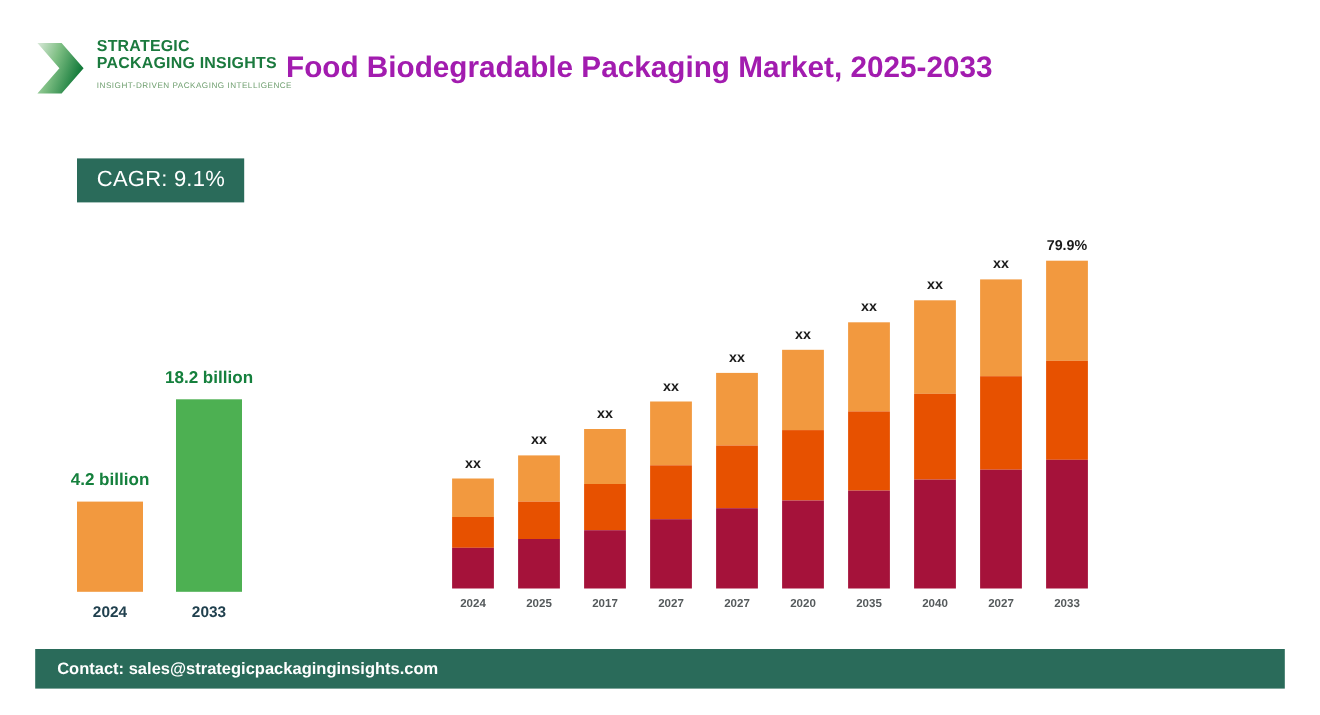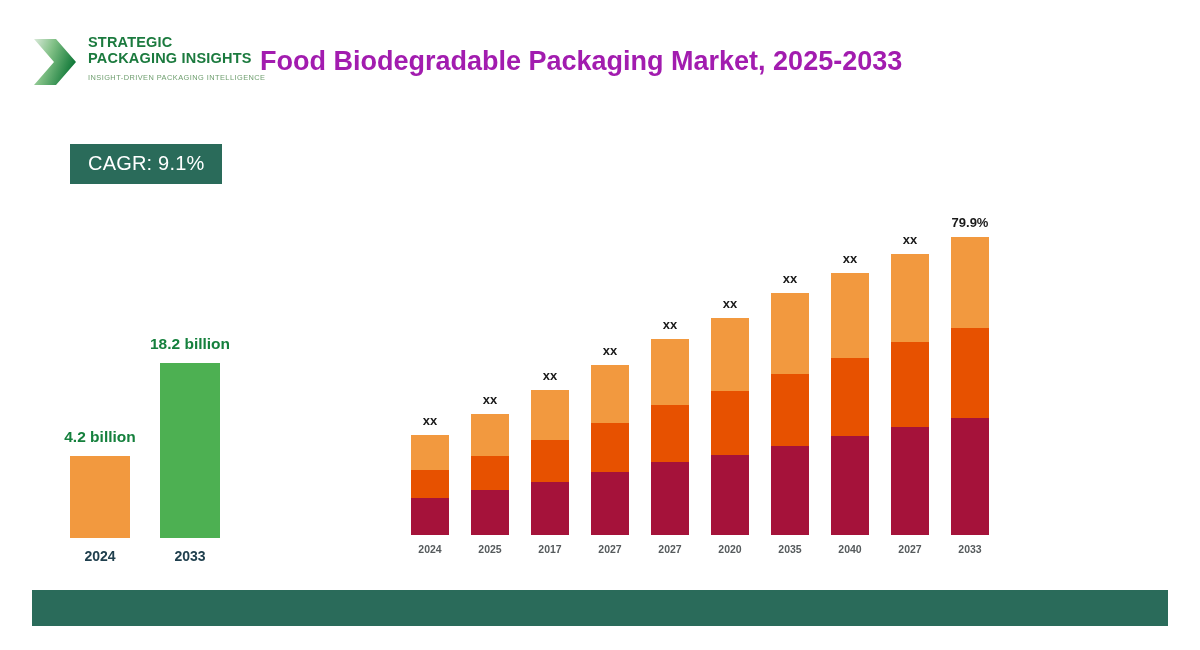--- a/index.html
+++ b/index.html
@@ -216,15 +216,16 @@
           <div class="seg seg-low" style="height: 117px; background: rgb(165, 18, 58);"></div>
           <div class="seg seg-mid" style="height: 90px; background: rgb(231, 81, 0);"></div>
           <div class="seg seg-high" style="height: 91px; background: rgb(242, 153, 63);"></div>
         </div>
         <div class="stack-label" style="bottom: 330px;">79.9%</div>
         <div class="stack-year">2033</div>
       </div>
     </div>
 
   <div class="footer">
+    <div class="footer-text">Contact: sales@strategicpackaginginsights.com</div>
   </div>
 
 </div>
 
 </body></html>

